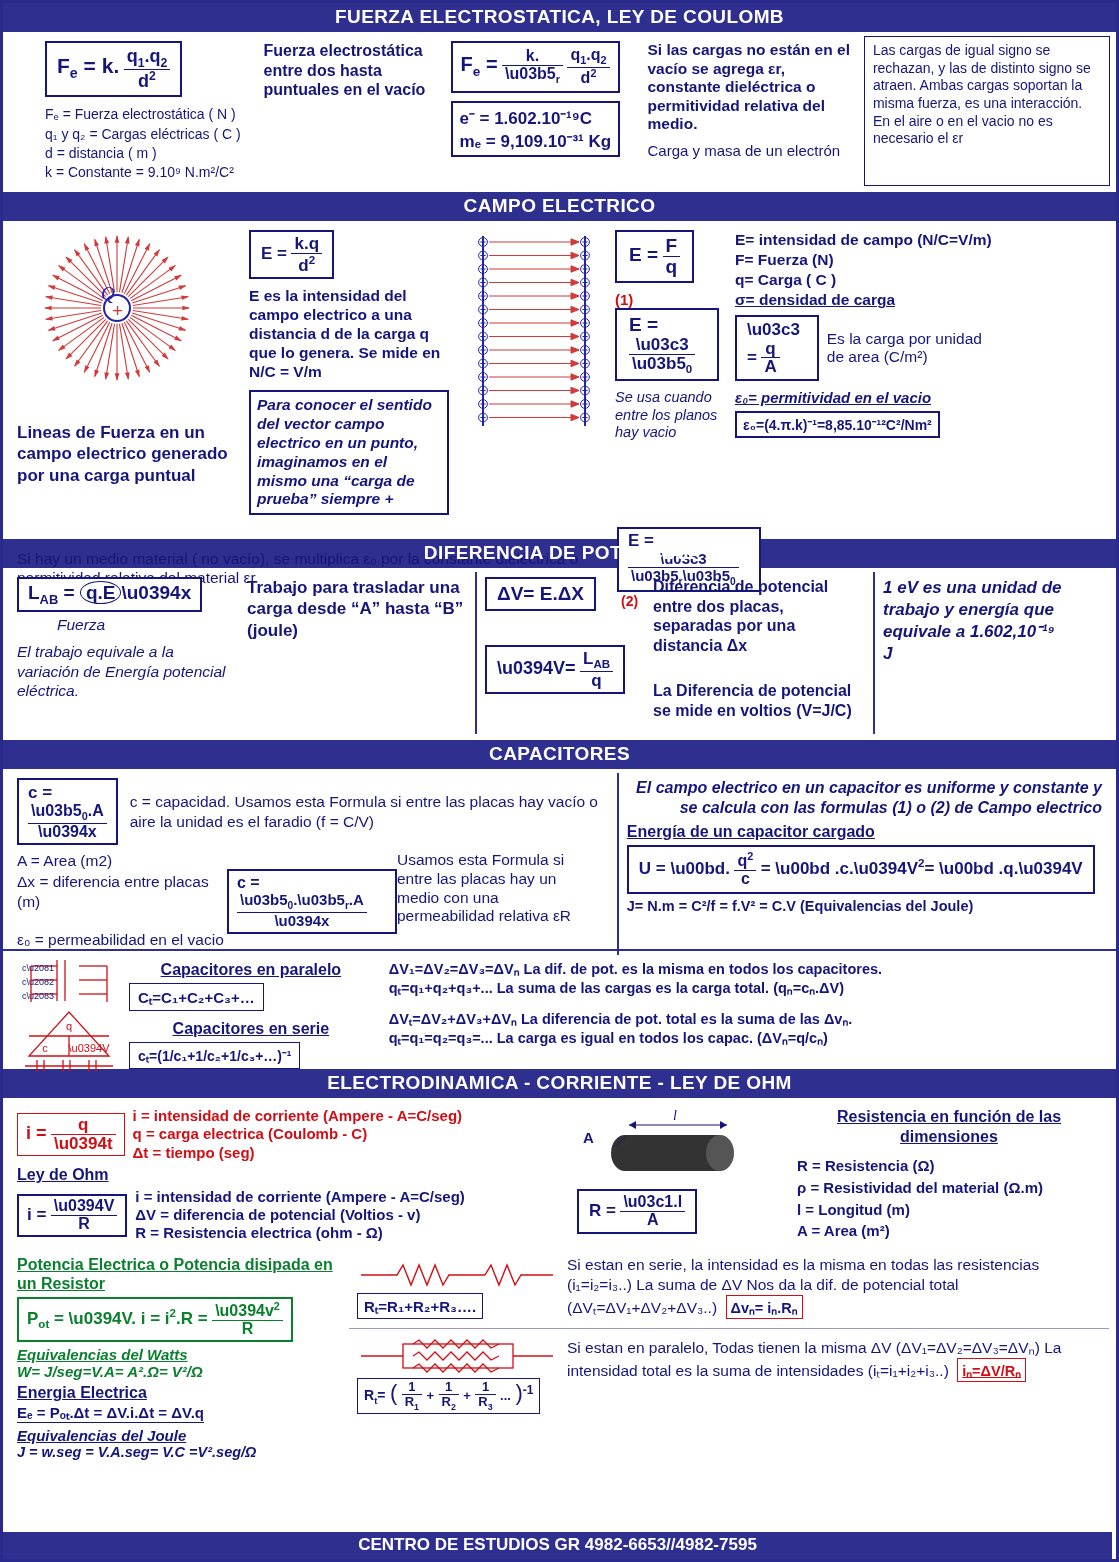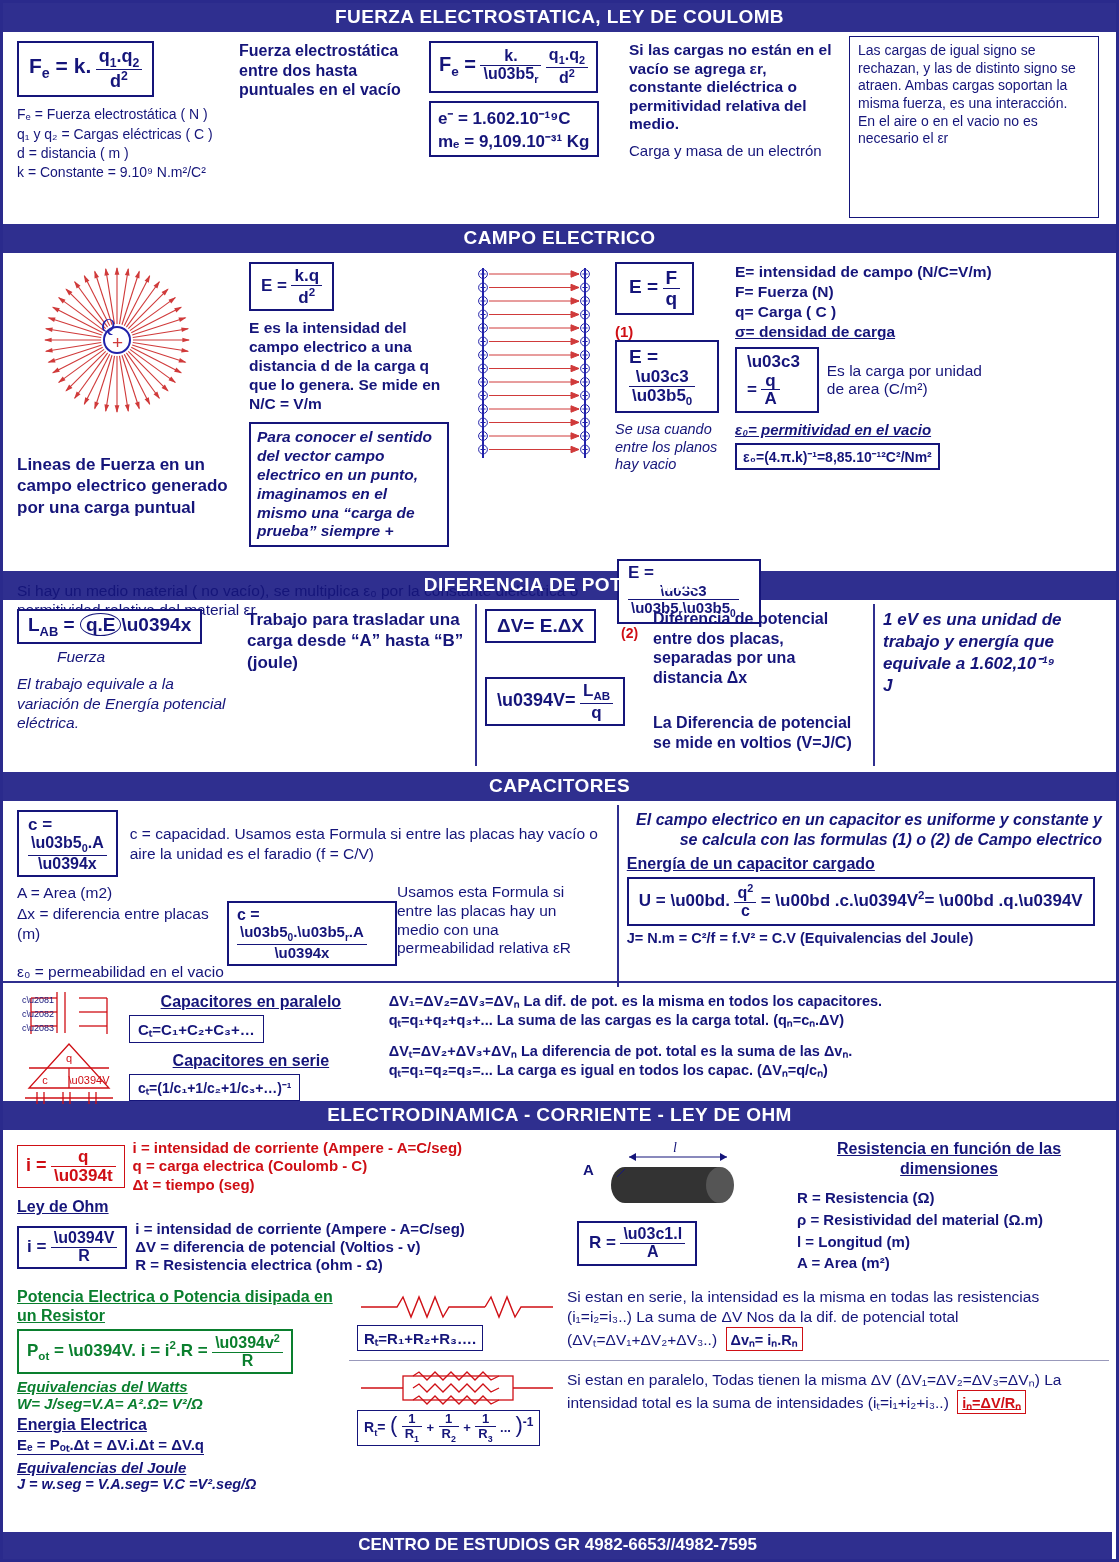--- a/index.html
+++ b/index.html
@@ -55,21 +55,21 @@
   svg{display:block;}
   .flexrow{display:flex;align-items:center;}
 </style>
 </head>
 <body>
 
 <div class="sheet">
 
   <div class="bar">FUERZA ELECTROSTATICA, LEY DE COULOMB</div>
 
-  <div class="band" style="height:192px;">
+  <div class="band" style="height:160px;margin-left:28px;">
     <div class="row" style="height:100%;">
 
       <div class="cellpad" style="width:222px;">
         <div class="box" style="padding:4px 10px;">
           <span class="fml" style="font-size:21px;">F<sub>e</sub> = k.</span>
           <span class="frac fml" style="font-size:18px;">
             <span class="num">q<sub>1</sub>.q<sub>2</sub></span>
             <span class="den">d<sup>2</sup></span>
           </span>
         </div>

